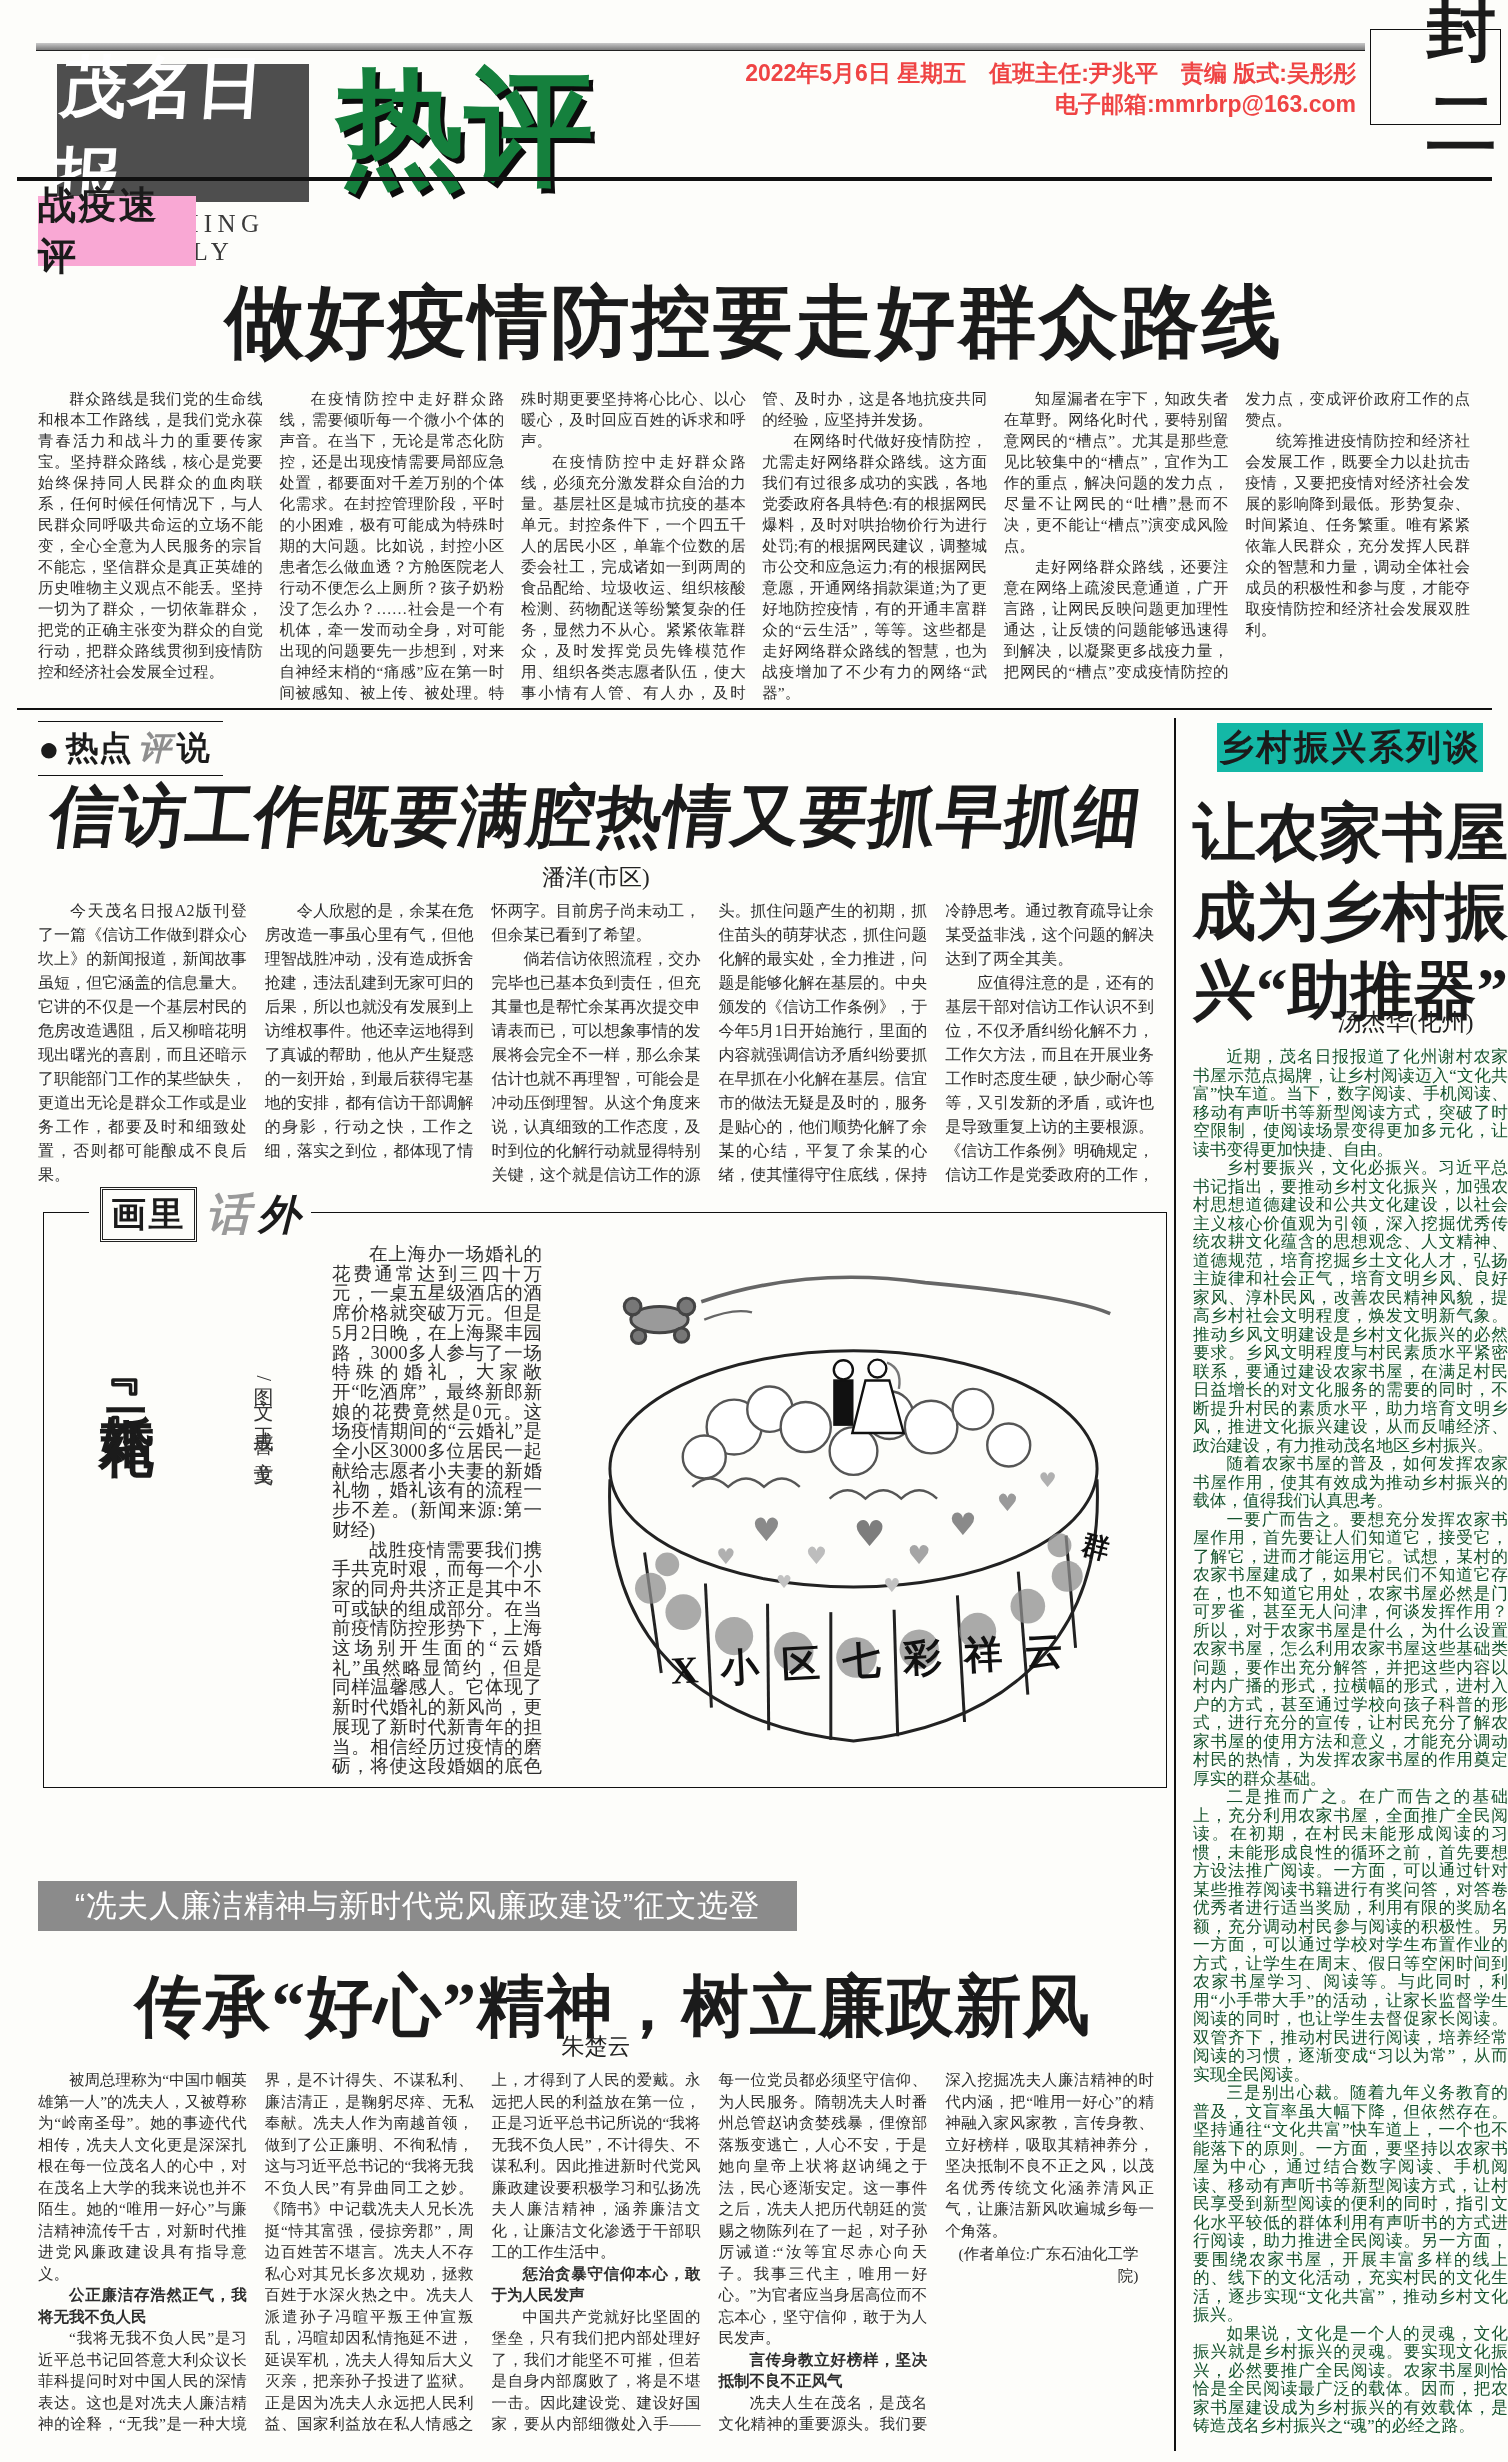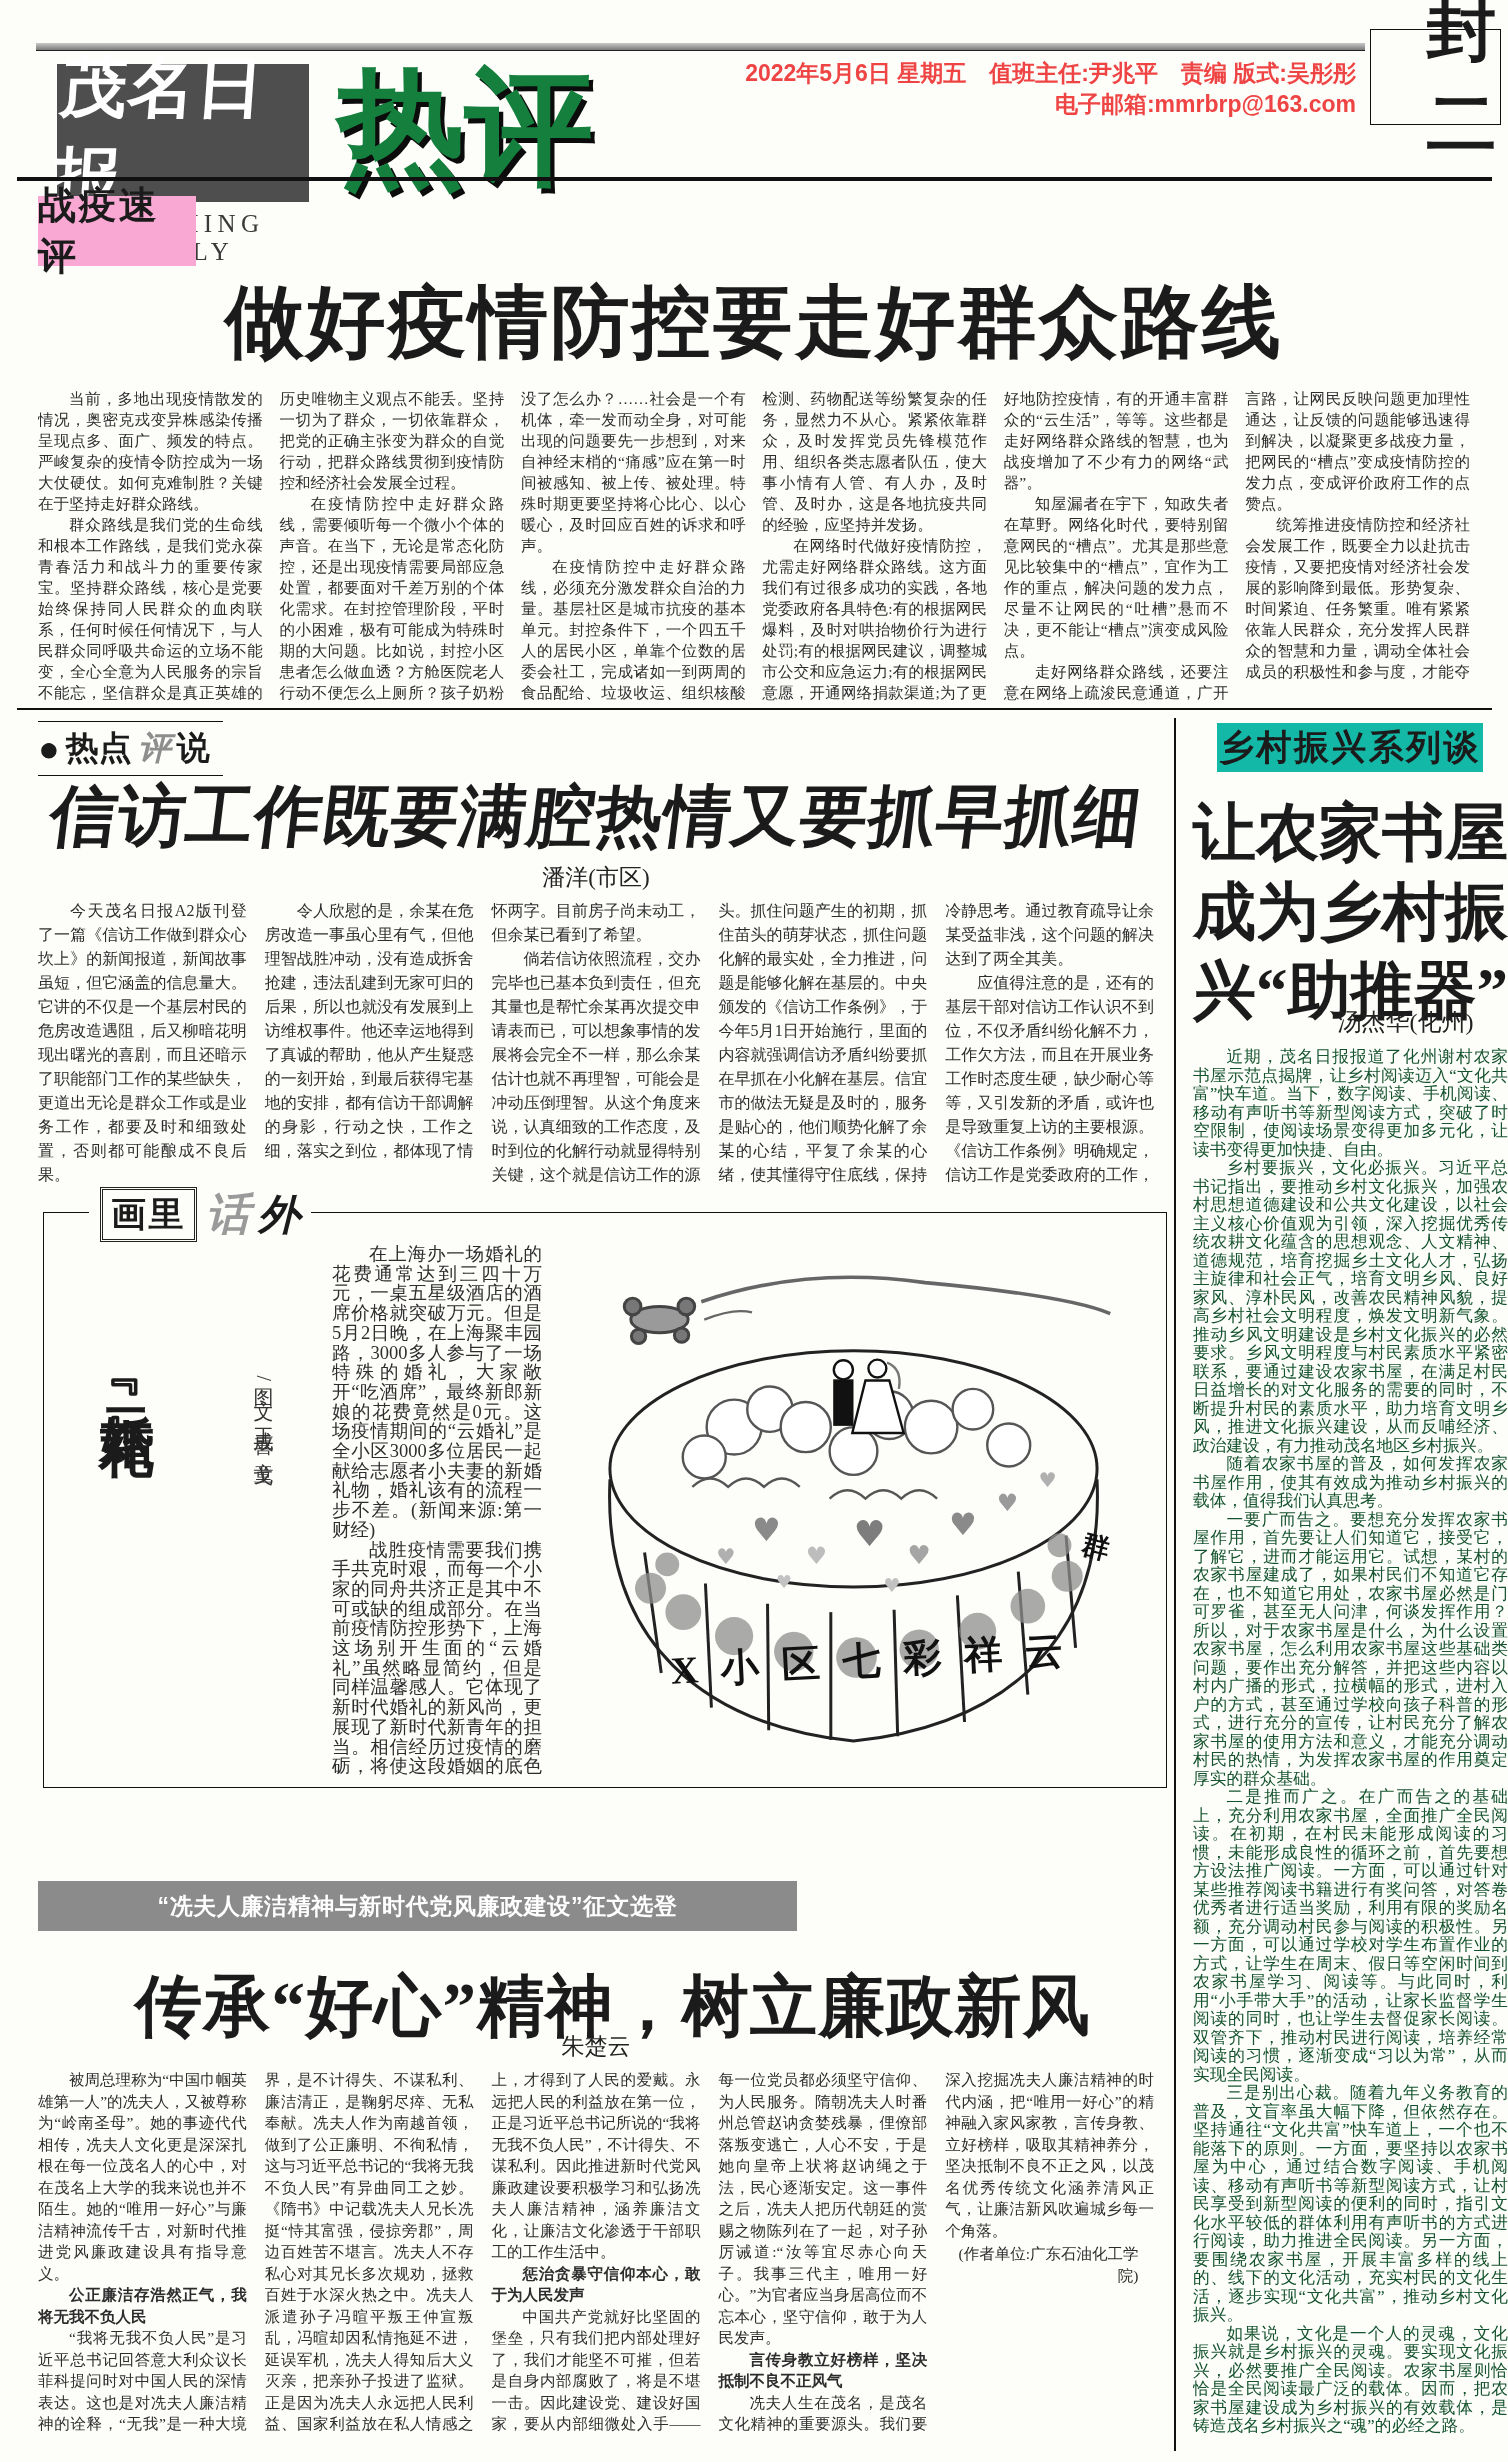--- a/index.html
+++ b/index.html
@@ -73,21 +73,21 @@
   .cartoon-credit{left:251px;top:1372px;height:274px;writing-mode:vertical-rl;
         font-size:20px;color:#333;letter-spacing:3.6px;}
   .art-cartoon{left:332px;top:1245px;width:210px;height:533px;
         column-count:1;font-size:18.5px;line-height:19.7px;color:#2d2d2d;}
   .illustration{left:555px;top:1230px;width:597px;height:547px;}
 
   
   .banner{left:38px;top:1881px;width:759px;height:50px;background:#8b8b8b;
         display:flex;align-items:center;justify-content:center;color:#fff;
         font-family:"Liberation Sans","DejaVu Sans",sans-serif;
-        font-size:23px;font-weight:bold;letter-spacing:0.6px;}
+        font-size:31px;font-weight:normal;letter-spacing:0.6px;}
   .headline3{left:38px;top:1944px;width:1116px;text-align:center;font-size:67px;font-weight:bold;letter-spacing:1.2px;}
   .byline3{left:38px;top:2031px;width:1116px;}
   .art-essay{left:38px;top:2069px;width:1116px;height:385px;
         column-count:5;column-gap:18px;font-size:15.5px;line-height:21.5px;color:#2d2d2d;}
 </style>
 </head>
 <body>
 
 <div class="page">
 
@@ -102,21 +102,20 @@
     <div>电子邮箱:mmrbrp@163.com</div>
   </div>
   <div class="abs page-label">
     <span>封二</span>
   </div>
   <div class="abs header-rule"></div>
 
   <div class="abs tag1">战疫速评</div>
   <h1 class="abs headline1" style="margin:0">做好疫情防控要走好群众路线</h1>
   <div class="abs article art-covid">
-      <p class="para">当前，多地出现疫情散发的情况，奥密克戎变异株感染传播呈现点多、面广、频发的特点。严峻复杂的疫情令防控成为一场大仗硬仗。如何克难制胜？关键在于坚持走好群众路线。</p>
       <p class="para">群众路线是我们党的生命线和根本工作路线，是我们党永葆青春活力和战斗力的重要传家宝。坚持群众路线，核心是党要始终保持同人民群众的血肉联系，任何时候任何情况下，与人民群众同呼吸共命运的立场不能变，全心全意为人民服务的宗旨不能忘，坚信群众是真正英雄的历史唯物主义观点不能丢。坚持一切为了群众，一切依靠群众，把党的正确主张变为群众的自觉行动，把群众路线贯彻到疫情防控和经济社会发展全过程。</p>
       <p class="para">在疫情防控中走好群众路线，需要倾听每一个微小个体的声音。在当下，无论是常态化防控，还是出现疫情需要局部应急处置，都要面对千差万别的个体化需求。在封控管理阶段，平时的小困难，极有可能成为特殊时期的大问题。比如说，封控小区患者怎么做血透？方舱医院老人行动不便怎么上厕所？孩子奶粉没了怎么办？……社会是一个有机体，牵一发而动全身，对可能出现的问题要先一步想到，对来自神经末梢的“痛感”应在第一时间被感知、被上传、被处理。特殊时期更要坚持将心比心、以心暖心，及时回应百姓的诉求和呼声。</p>
       <p class="para">在疫情防控中走好群众路线，必须充分激发群众自治的力量。基层社区是城市抗疫的基本单元。封控条件下，一个四五千人的居民小区，单靠个位数的居委会社工，完成诸如一到两周的食品配给、垃圾收运、组织核酸检测、药物配送等纷繁复杂的任务，显然力不从心。紧紧依靠群众，及时发挥党员先锋模范作用、组织各类志愿者队伍，使大事小情有人管、有人办，及时管、及时办，这是各地抗疫共同的经验，应坚持并发扬。</p>
       <p class="para">在网络时代做好疫情防控，尤需走好网络群众路线。这方面我们有过很多成功的实践，各地党委政府各具特色:有的根据网民爆料，及时对哄抬物价行为进行处罚;有的根据网民建议，调整城市公交和应急运力;有的根据网民意愿，开通网络捐款渠道;为了更好地防控疫情，有的开通丰富群众的“云生活”，等等。这些都是走好网络群众路线的智慧，也为战疫增加了不少有力的网络“武器”。</p>
       <p class="para">知屋漏者在宇下，知政失者在草野。网络化时代，要特别留意网民的“槽点”。尤其是那些意见比较集中的“槽点”，宜作为工作的重点，解决问题的发力点，尽量不让网民的“吐槽”悬而不决，更不能让“槽点”演变成风险点。</p>
       <p class="para">走好网络群众路线，还要注意在网络上疏浚民意通道，广开言路，让网民反映问题更加理性通达，让反馈的问题能够迅速得到解决，以凝聚更多战疫力量，把网民的“槽点”变成疫情防控的发力点，变成评价政府工作的点赞点。</p>
       <p class="para">统筹推进疫情防控和经济社会发展工作，既要全力以赴抗击疫情，又要把疫情对经济社会发展的影响降到最低。形势复杂、时间紧迫、任务繁重。唯有紧紧依靠人民群众，充分发挥人民群众的智慧和力量，调动全体社会成员的积极性和参与度，才能夺取疫情防控和经济社会发展双胜利。</p>
     </div>
 
   <div class="abs rule2"></div>

